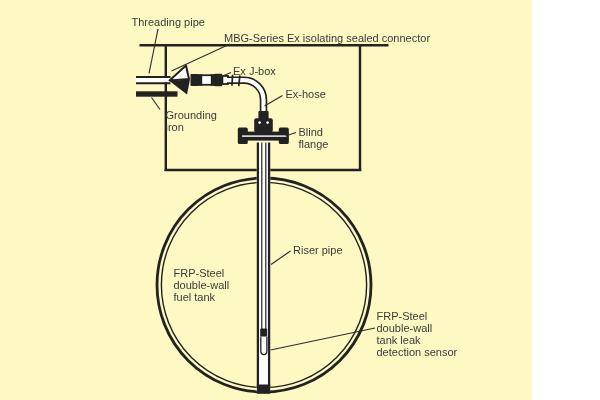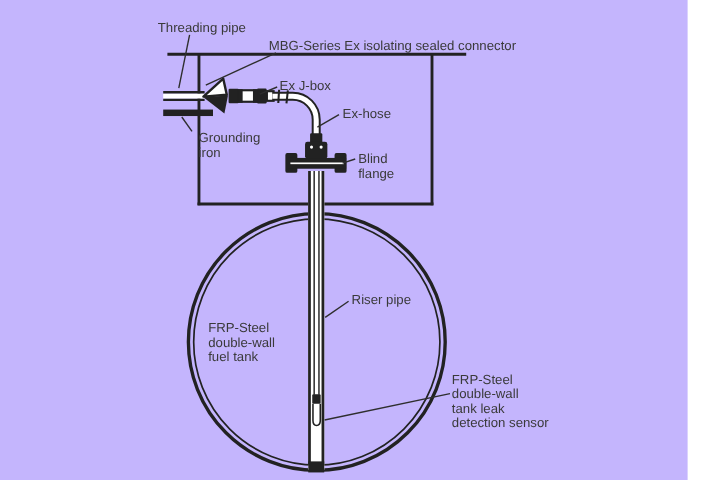--- a/index.html
+++ b/index.html
@@ -1,16 +1,16 @@
 <!DOCTYPE html>
 <html><head>
 <meta charset="utf-8">
 <style>
   html,body{margin:0;padding:0;background:#ffffff;}
-  .stage{width:573px;height:400px;position:relative;background:#c4b5fd;overflow:hidden;}
+  .stage{width:532px;height:400px;position:relative;background:#fef9c3;overflow:hidden;}
   svg text{
     font-family:"Liberation Sans", sans-serif;
     font-size:11px;
     fill:#3a3a3a;
   }
   .stroke{stroke:#222;fill:none;}
   .fill{fill:#222;stroke:none;}
   .whitefill{fill:#ffffff;stroke:none;}
   .leader{stroke:#2e2e2e;stroke-width:1.15;fill:none;}
 </style>

